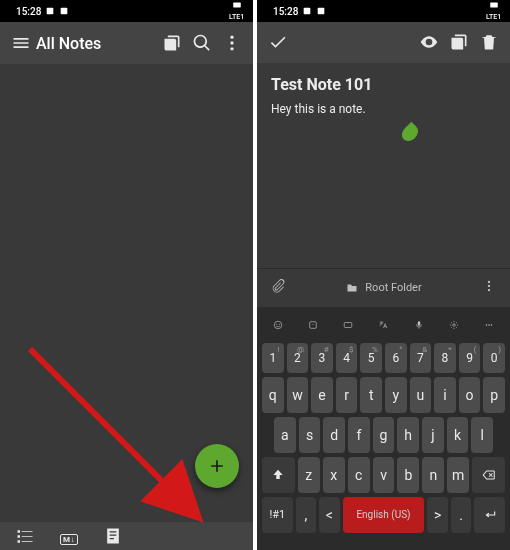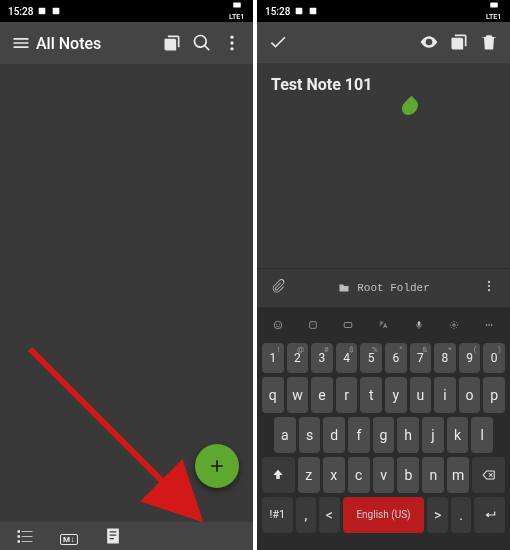--- a/index.html
+++ b/index.html
@@ -1,20 +1,20 @@
 <!DOCTYPE html>
 <html><head>
 <meta charset="utf-8">
 <style>
   * { margin: 0; padding: 0; box-sizing: border-box; }
   body { font-family: Roboto, Arial, sans-serif; background: #fff; width: 510px; height: 550px; display: flex; }
   .phone { width: 253px; height: 550px; background: #393939; position: relative; overflow: hidden; color: #e8e8e8; display: flex; flex-direction: column; }
   .gap { width: 4px; background: #fff; }
   .statusbar { height: 22px; background: #000; display: flex; justify-content: space-between; align-items: center; padding: 0 8px; font-size: 10px; color: #fff; font-weight: 500; }
-  .stat-left { display: flex; align-items: center; gap: 4px; }
+  .stat-left { display: flex; align-items: center; gap: 4px; margin-left: 8px; }
   .stat-right { display: flex; align-items: center; gap: 3px; font-size: 9px; flex-direction: column; }
   .stat-right svg { display: block; }
   
   .appbar { height: 42px; background: #444; display: flex; align-items: center; padding: 0 6px; }
   .appbar .title { flex: 1; font-size: 16px; font-weight: 500; color: #fff; }
   .ico { width: 22px; height: 22px; display: flex; align-items: center; justify-content: center; fill: #e8e8e8; }
   .ico svg { width: 20px; height: 20px; }
   .iconbtn { padding: 4px; cursor: pointer; }
   .content { flex: 1; position: relative; background: #393939; }
   
@@ -22,21 +22,21 @@
   
   .fab { position: absolute; right: 14px; bottom: 34px; width: 44px; height: 44px; border-radius: 50%; background: #5fa82f; display: flex; align-items: center; justify-content: center; box-shadow: 0 3px 6px rgba(0,0,0,.5); cursor: pointer; color: #1e1e1e; font-size: 24px; }
   .bottombar { height: 28px; background: #444; display: flex; align-items: center; gap: 16px; padding: 0 10px; }
   .bottombar .ico { fill: #e8e8e8; }
   .mdbox { border: 1.5px solid #e8e8e8; border-radius: 2px; font-size: 8px; font-weight: 700; padding: 0 2px; color: #e8e8e8; letter-spacing: .5px; }
   
   .note-area { padding: 12px 14px; color: #ececec; }
   .note-title { font-size: 16px; font-weight: 700; margin-bottom: 8px; }
   .note-line { font-size: 12px; margin-bottom: 12px; }
   .cursor-drop { width: 14px; height: 18px; background: #5fa82f; border-radius: 0 50% 50% 50%; transform: rotate(45deg); display:inline-block; position: relative; left: 132px; top: -4px; }
-  .folderbar { height: 40px; display: flex; align-items: center; padding: 0 10px; gap: 10px; font-size: 11px; color: #bfbfbf; background: #393939; border-top: 1px solid #2a2a2a; font-family: Liberation Mono, monospace; }
+  .folderbar { height: 40px; display: flex; align-items: center; padding: 0 10px; gap: 10px; font-size: 11px; color: #bfbfbf; background: #393939; border-top: 1px solid #2a2a2a; }
   .folderbar .spacer { flex: 1; }
   .folderbar .centerwrap { display:flex; align-items:center; gap:6px; }
   
   .kbd { background: #2b2b2b; height: 250px; display: flex; flex-direction: column; padding: 4px 3px 6px; }
   .kbd-toolbar { display: flex; justify-content: space-around; align-items: center; height: 28px; color: #cfcfcf; }
   .kbd-toolbar .kico { width: 18px; height: 18px; opacity: .9; fill:#cfcfcf;}
   .krow { display: flex; gap: 3px; margin-top: 4px; padding: 0 2px; }
   .key { flex: 1; background: #4c4c4c; border-radius: 4px; height: 36px; display: flex; align-items: center; justify-content: center; color: #eaeaea; font-size: 14px; position: relative; cursor: pointer; user-select: none; }
   .key .alt { position: absolute; top: 2px; right: 4px; font-size: 8px; color: #9a9a9a; }
   .key.dark { background: #3a3a3a; }
@@ -223,20 +223,21 @@
           <svg viewBox="0 0 24 24">
             <path d="M6 7h12l-1 14H7zM9 4h6l1 2H8zM4 6h16v1H4z"></path>
           </svg>
         </div>
       </div>
   </div>
 
   <div class="content" style="flex:0 0 205px;">
     <div class="note-area">
       <div class="note-title">Test Note 101</div>
+      <div class="note-line">Hey this is a note.</div>
       <span class="cursor-drop"></span>
     </div>
   </div>
 
   <div class="folderbar">
     <div class="iconbtn"><svg width="14" height="14" viewBox="0 0 24 24" fill="#bfbfbf">
           <path d="M16 6l-8 8a3 3 0 1 0 4 4l9-9a5 5 0 1 0-7-7L5 11a7 7 0 1 0 10 10l7-7-1-1-7 7a5.6 5.6 0 1 1-8-8l9-9a3.5 3.5 0 1 1 5 5l-9 9a1.5 1.5 0 1 1-2-2l8-8z"></path>
         </svg></div>
     <div class="spacer"></div>
     <div class="centerwrap iconbtn">

